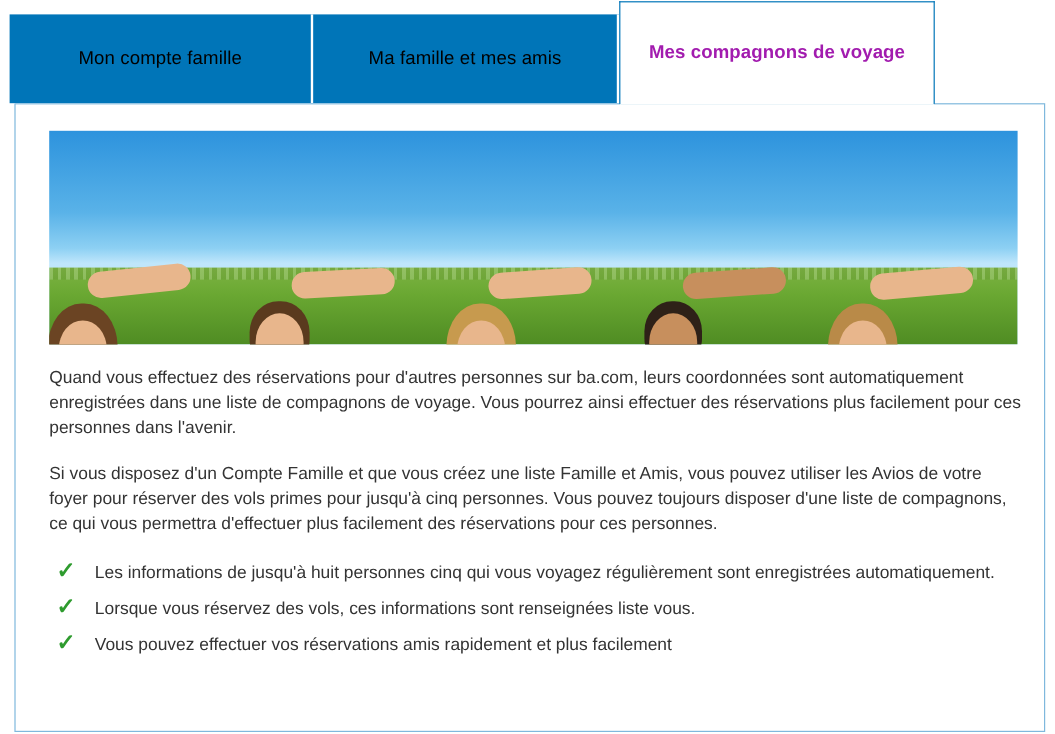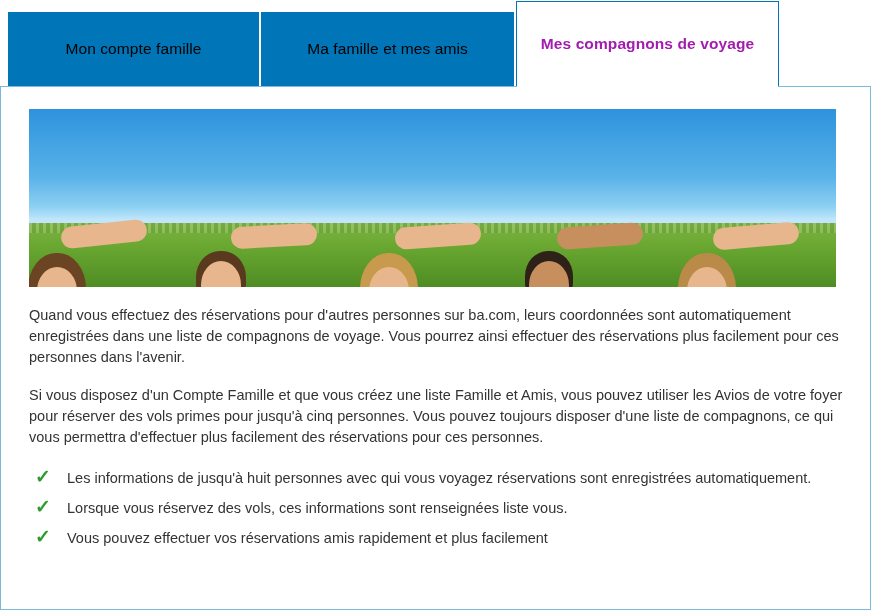--- a/index.html
+++ b/index.html
@@ -62,21 +62,21 @@
     border: 1px solid #0075b8;
     border-bottom: 1px solid #ffffff;
     margin-bottom: -1px;
     z-index: 3;
     font-size: 15.5px;
   }
 
   
   .panel {
     position: relative;
-    margin: 0 8px 0 0;
+    margin: 0 8px 0 12px;
     border: 1px solid #7fb8dd;
     border-top: 1px solid #7fb8dd;
     box-sizing: border-box;
     height: 524px;
     background: #ffffff;
     padding: 22px 16px 0 28px;
     overflow: hidden;
   }
 
   
@@ -248,21 +248,21 @@
       <div class="grass"></div>
     </div>
 
     <p class="para">Quand vous effectuez des réservations pour d'autres personnes sur ba.com, leurs coordonnées sont automatiquement enregistrées dans une liste de compagnons de voyage. Vous pourrez ainsi effectuer des réservations plus facilement pour ces personnes dans l'avenir.</p>
 
     <p class="para second">Si vous disposez d'un Compte Famille et que vous créez une liste Famille et Amis, vous pouvez utiliser les Avios de votre foyer pour réserver des vols primes pour jusqu'à cinq personnes. Vous pouvez toujours disposer d'une liste de compagnons, ce qui vous permettra d'effectuer plus facilement des réservations pour ces personnes.</p>
 
     <ul class="bullets">
       <li>
         <span class="tick">✓</span>
-        <span>Les informations de jusqu'à huit personnes avec qui vous voyagez réservations sont enregistrées automatiquement.</span>
+        <span>Les informations de jusqu'à huit personnes cinq qui vous voyagez régulièrement sont enregistrées automatiquement.</span>
       </li>
       <li>
         <span class="tick">✓</span>
         <span>Lorsque vous réservez des vols, ces informations sont renseignées liste vous.</span>
       </li>
       <li>
         <span class="tick">✓</span>
         <span>Vous pouvez effectuer vos réservations amis rapidement et plus facilement</span>
       </li>
     </ul>

